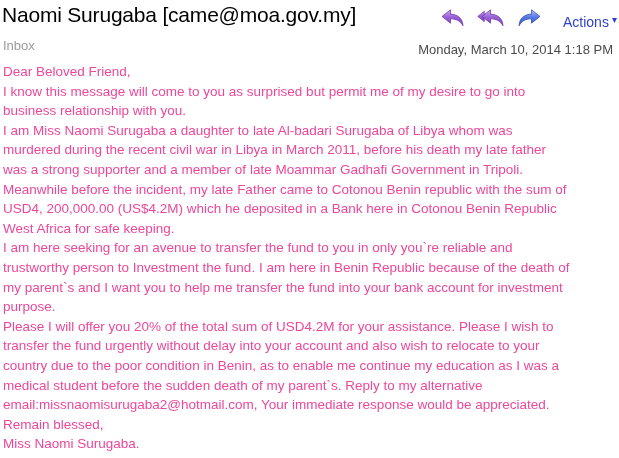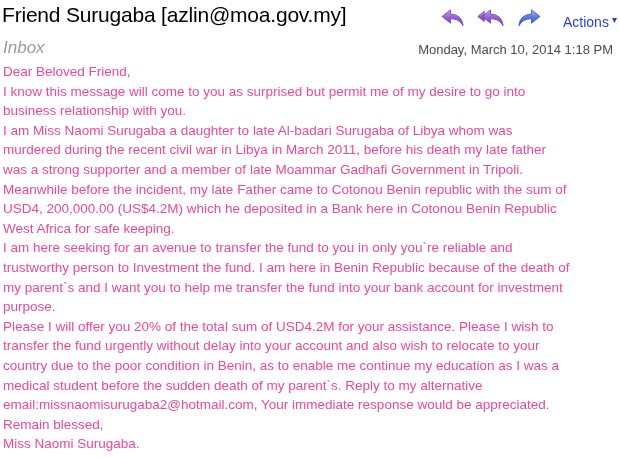--- a/index.html
+++ b/index.html
@@ -47,22 +47,21 @@
   }
   .actions .caret {
     font-size: 10px;
     margin-left: 3px;
     color: var(--actions-text, #2c3fd0);
   }
   .folder {
     position: absolute;
     left: 3px;
     top: 38px;
-    font-size: 17px;
-    font-style: italic;
+    font-size: 13px;
     color: var(--folder-text, #9b9b9b);
   }
   .date {
     position: absolute;
     right: 6px;
     top: 42px;
     font-size: 13px;
     color: var(--date-text, #4b4b4b);
   }
   .body-text {
@@ -74,21 +73,21 @@
     line-height: 19.6px;
     color: #ec4899;
     white-space: pre;
   }
 </style>
 </head>
 <body>
 
 <div class="page">
 
-  <h1 class="subject">Friend Surugaba [azlin@moa.gov.my]</h1>
+  <h1 class="subject">Naomi Surugaba [came@moa.gov.my]</h1>
 
   <div class="toolbar">
 
     <span class="icon-btn" title="">
       <svg width="24" height="18" viewBox="0 0 24 18">
         <defs>
           <linearGradient id="grad-reply" x1="0" y1="0" x2="0" y2="1">
             <stop offset="0" stop-color="#cbaaf0"></stop>
             <stop offset="0.45" stop-color="#9a63d8"></stop>
             <stop offset="1" stop-color="#7a3bbd"></stop>

